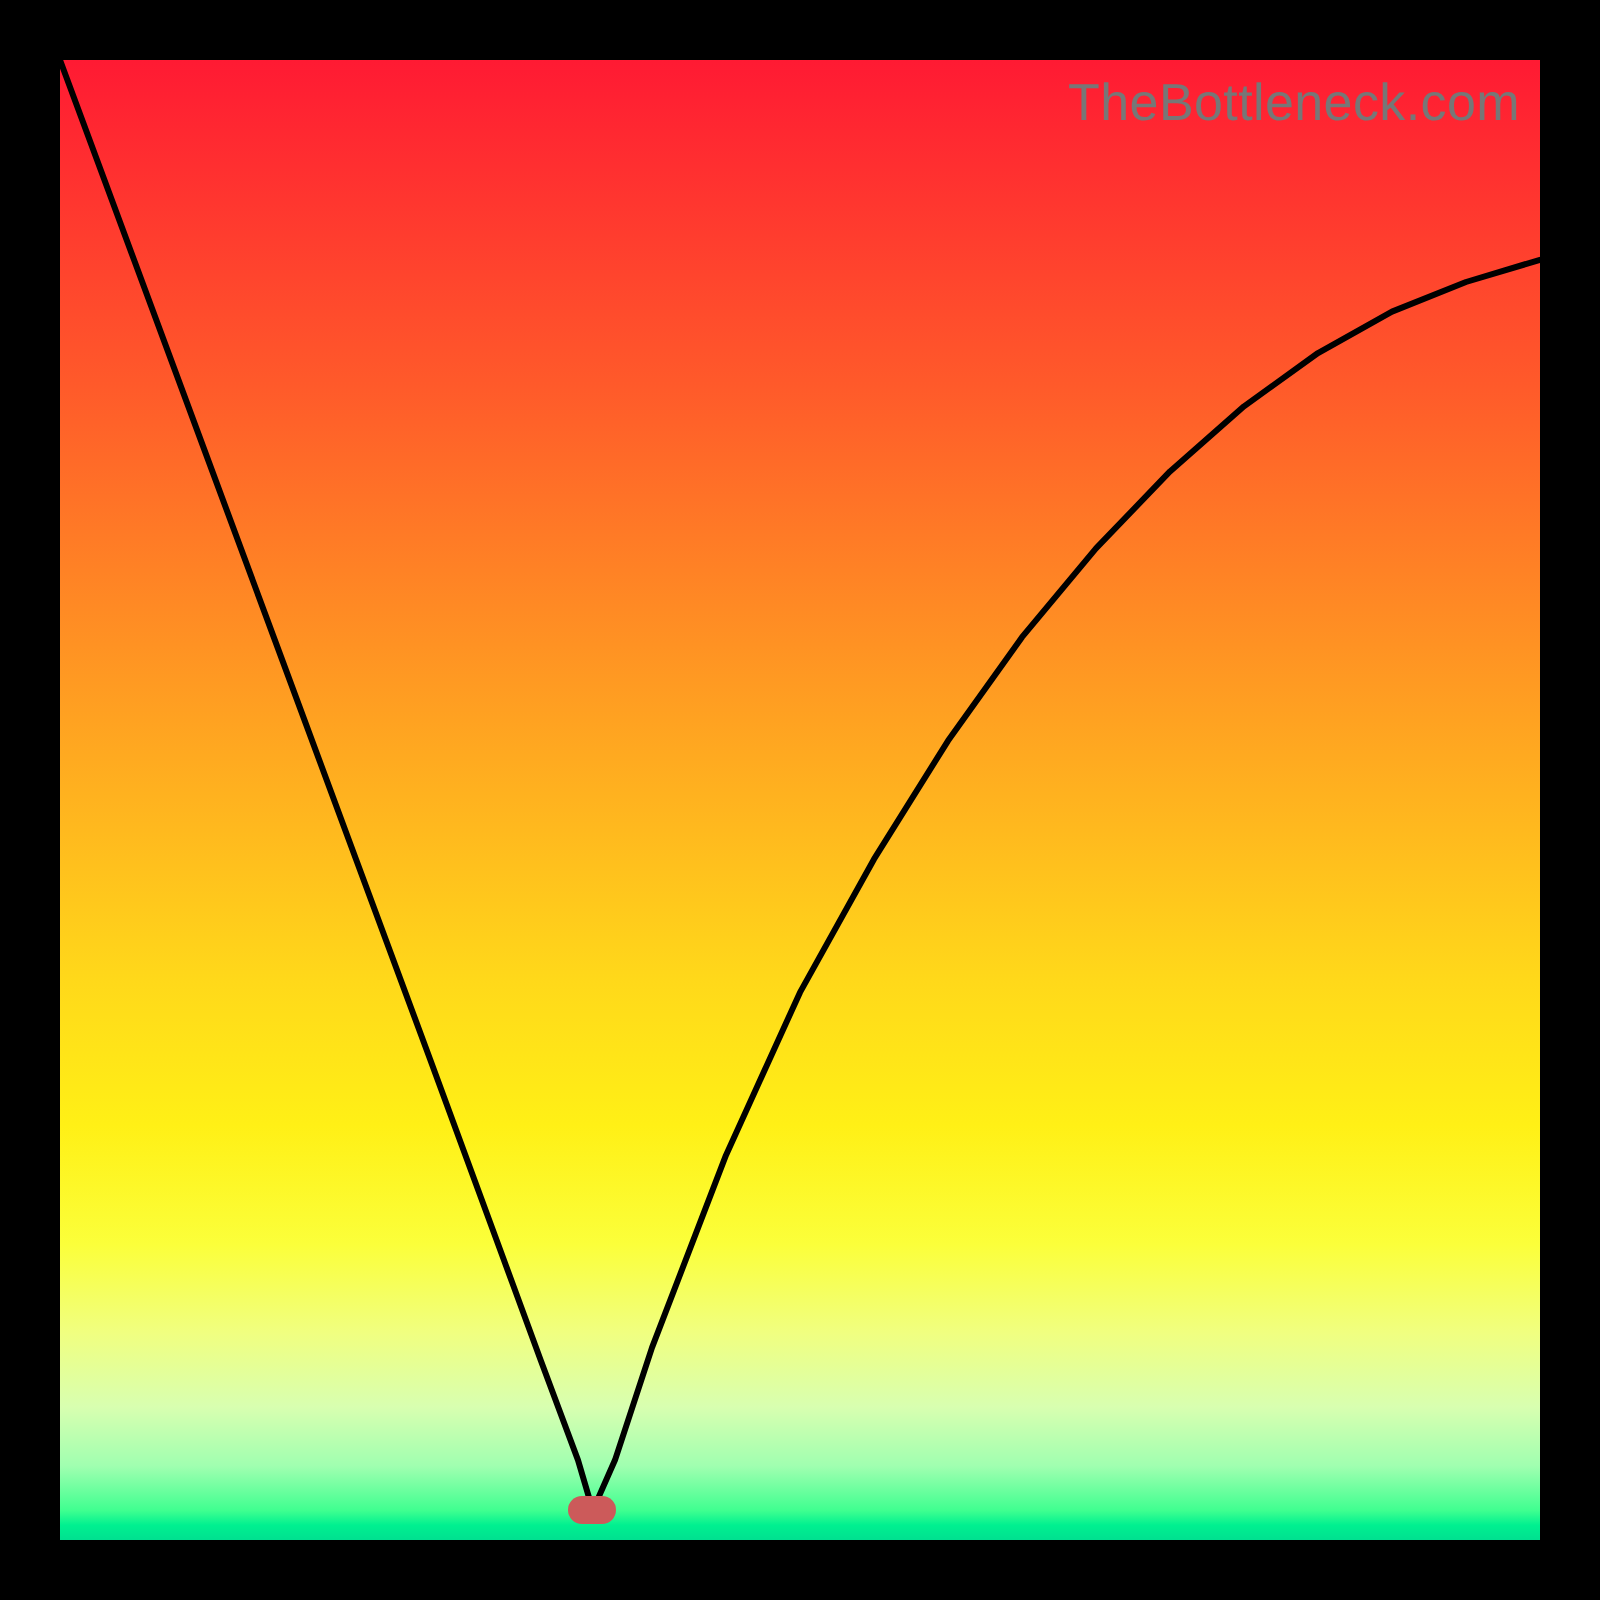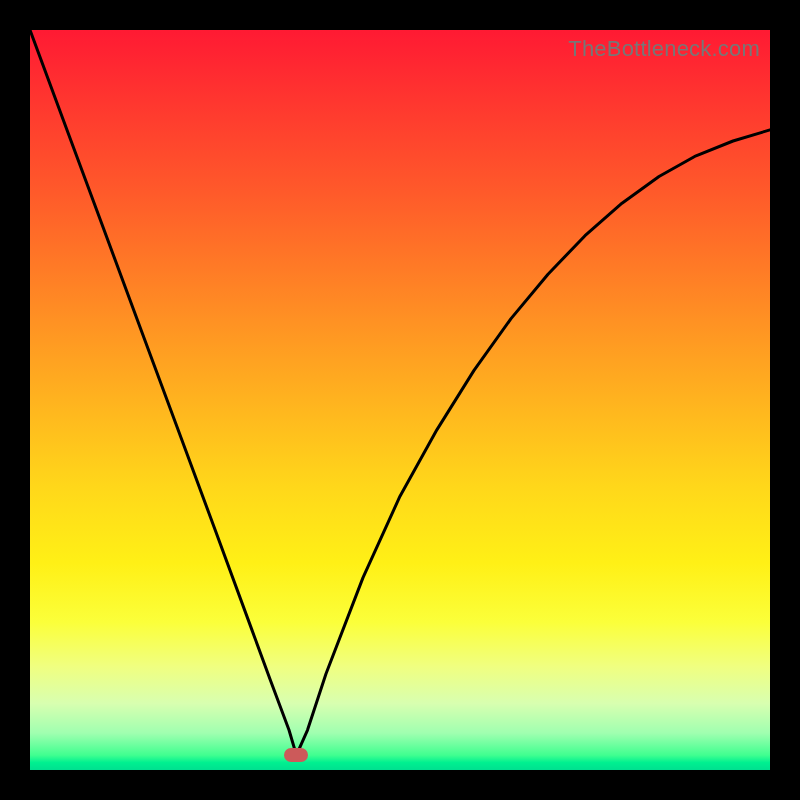--- a/index.html
+++ b/index.html
@@ -38,21 +38,21 @@
       #40ff90 98%,
       #00f090 99%,
       #00e090 100%
     );
   }
   .watermark {
     position: absolute;
     top: 6px;
     right: 10px;
     color: #777;
-    font-size: 22px;
+    font-size: 26px;
     font-weight: 500;
     letter-spacing: 0.2px;
     user-select: none;
   }
   svg.curve {
     position: absolute;
     left: 0;
     top: 0;
     width: 740px;
     height: 740px;

